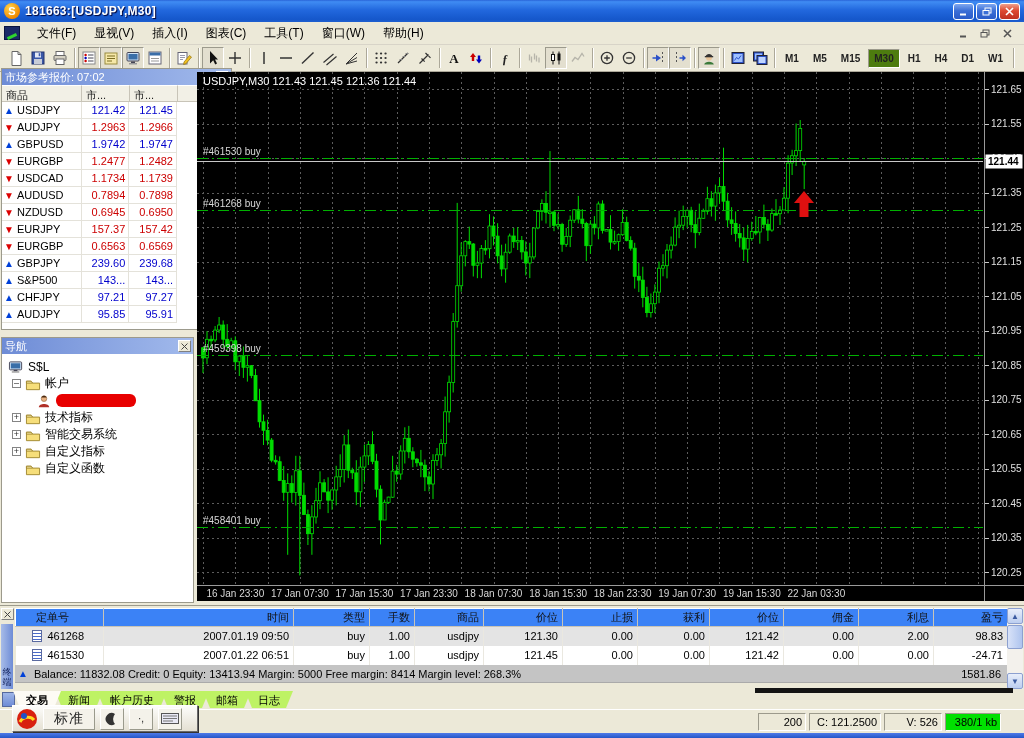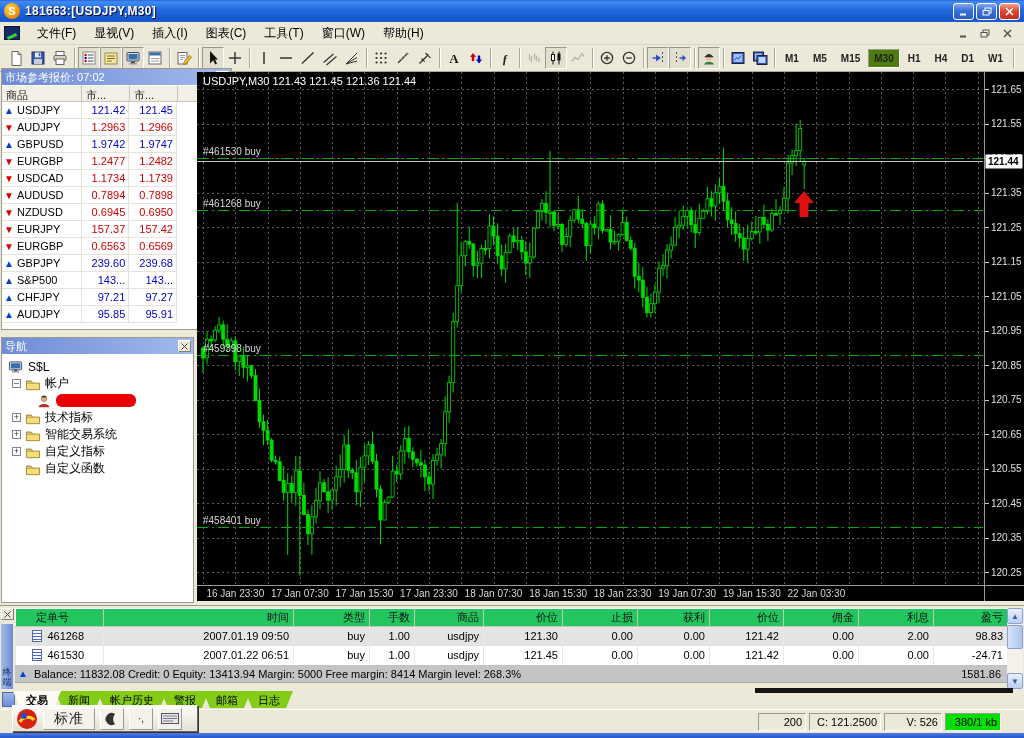--- a/index.html
+++ b/index.html
@@ -78,40 +78,40 @@
 
   
   .terminal{position:absolute;left:0;top:605px;width:1024px;height:85px;background:#ECE9D8;border-top:1px solid #9C9A8C}
   .term-side{position:absolute;left:0;top:0;width:15px;height:85px}
   .term-close{width:13px;height:12px;margin:2px 0 2px 1px;background:#ECE9D8;border:1px solid #fff;
     border-right-color:#808080;border-bottom-color:#808080;display:flex;align-items:center;justify-content:center}
   .term-strip{position:absolute;left:1px;top:18px;width:12px;height:65px;
     background:linear-gradient(90deg,#A8BCE8,#6E8CD6);display:flex;flex-direction:column;justify-content:flex-end;
     align-items:center;padding-bottom:2px;color:#10205A;font-size:9px;line-height:10px}
   .ttable{position:absolute;left:15px;top:2px;border-collapse:collapse;table-layout:fixed}
-  .ttable th{background:#22c55e;border:1px solid #C8C4B8;border-top-color:#fff;border-left-color:#fff;
+  .ttable th{background:#3b82f6;border:1px solid #C8C4B8;border-top-color:#fff;border-left-color:#fff;
     font-size:11px;font-weight:normal;color:#111;height:18px;text-align:right;padding-right:4px;overflow:hidden;white-space:nowrap}
   .ttable th.l{text-align:left;padding-left:20px}
   .ttable td{font-size:11px;color:#000;height:19px;text-align:right;padding-right:4px;border-right:1px solid #EAE8E0;
     overflow:hidden;white-space:nowrap}
   .ttable tr.r0 td{background:#E4E4E4}
   .ttable tr.r1 td{background:#FFFFFF}
   .ttable td.l{text-align:center;padding-left:2px}
   .oicon{display:inline-block;width:10px;height:12px;background:#fff;border:1px solid #5A6AA0;margin-right:5px;vertical-align:-2px;
     background-image:linear-gradient(#fff 2px,#4A6AC8 2px,#4A6AC8 3px,#fff 3px,#fff 5px,#4A6AC8 5px,#4A6AC8 6px,#fff 6px,#fff 8px,#4A6AC8 8px,#4A6AC8 9px,#fff 9px)}
   .balrow{position:absolute;left:15px;top:59px;width:992px;height:18px;background:#C4C4C4;border-bottom:1px solid #AAA;
     font-size:11px;color:#000;display:flex;align-items:center;padding-left:3px}
   .balrow .ba{color:#0040D8;font-size:10px;margin-right:6px}
   .balrow .bp{position:absolute;right:6px}
   .term-scroll{position:absolute;right:1px;top:2px;width:16px;height:81px;background:#F3F1EC}
 
   
   .tabrow{position:absolute;left:0;top:691px;width:1024px;height:18px;background:#ECE9D8;display:flex;align-items:stretch;padding-left:2px}
   .tabicon{width:13px;height:15px;margin:1px 4px 0 0;background:linear-gradient(180deg,#9FB6E8,#6E8CD6);border:1px solid #55699E}
-  .tab{font-size:11px;color:#000;padding:2px 13px 0 13px;margin-left:-6px;background:#84cc16;
+  .tab{font-size:11px;color:#000;padding:2px 13px 0 13px;margin-left:-6px;background:#bef264;
     clip-path:polygon(0 0,100% 0,calc(100% - 7px) 100%,7px 100%);height:17px}
   .tab.active{background:#FDFBF4;font-weight:bold;z-index:2}
   .blackbar{position:absolute;left:755px;top:688px;width:258px;height:5px;background:#141414}
   .statusbar{position:absolute;left:0;top:709px;width:1024px;height:24px;background:#ECE9D8;border-top:1px solid #fff}
   .scell{position:absolute;top:3px;height:18px;border:1px solid #9C9A8C;border-right-color:#fff;border-bottom-color:#fff;
     font-size:11px;color:#000;padding:2px 3px 0 3px;text-align:right;white-space:nowrap;overflow:hidden}
   .taskbar{position:absolute;left:0;bottom:0;width:1024px;height:5px;background:linear-gradient(180deg,#4E7AE8,#2456C8)}
 
   
   .ime-panel{position:absolute;left:250px;top:692px;width:537px;height:41px;background:#fff;border:1px solid #9FB2D8;z-index:5}

